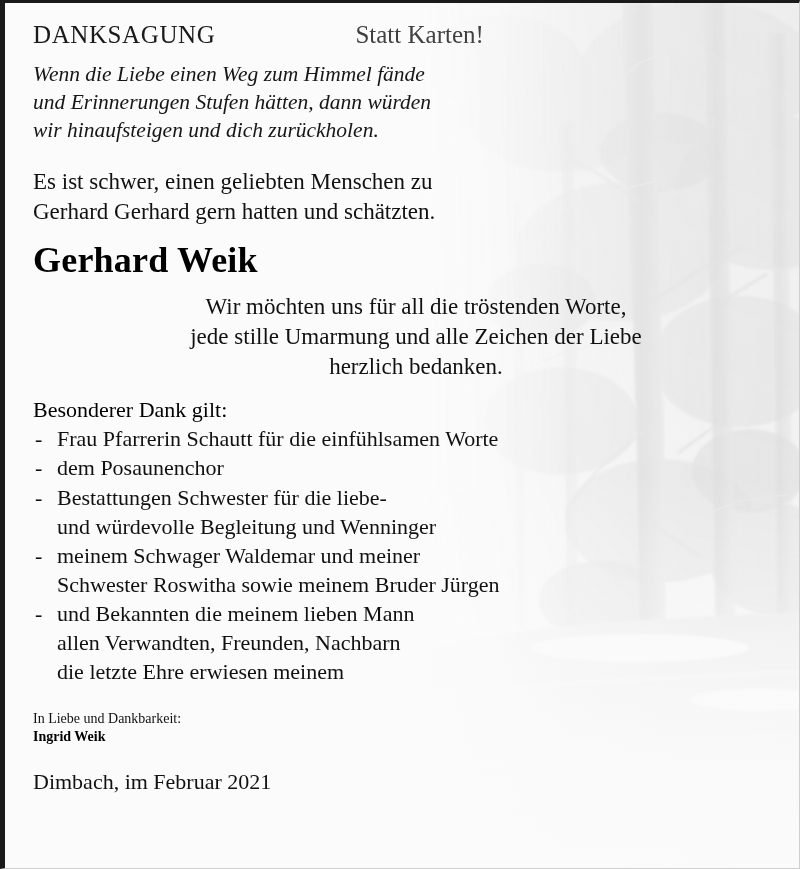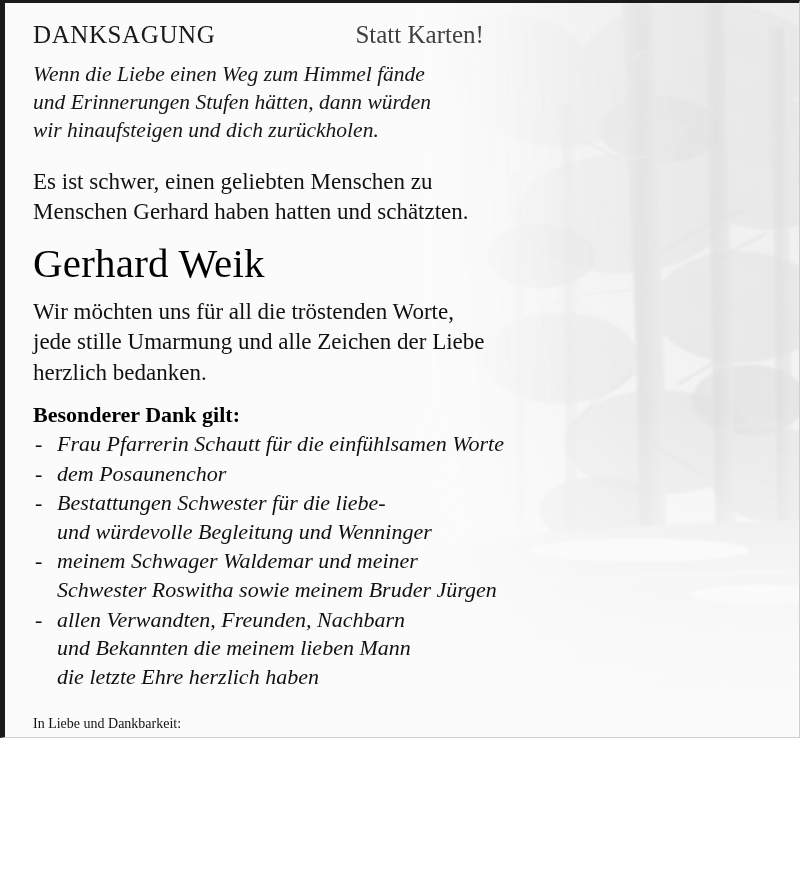--- a/index.html
+++ b/index.html
@@ -9,21 +9,21 @@
     background: #ffffff;
   }
   body {
     font-family: "Liberation Serif", "DejaVu Serif", serif;
   }
 
   
   .notice {
     position: relative;
     width: 800px;
-    height: 738px;
+    height: 869px;
     box-sizing: border-box;
     overflow: hidden;
     background: #fbfbfb;
     border-top: 3px solid #1a1a1a;
     border-left: 5px solid #1a1a1a;
     border-right: 1px solid #cfcfcf;
     border-bottom: 1px solid #cfcfcf;
   }
 
   
@@ -96,40 +96,40 @@
 
   .intro {
     font-size: 23px;
     line-height: 1.33;
     color: #111111;
     margin: 22px 0 0 0;
   }
   .intro div { white-space: nowrap; }
 
   .deceased-name {
-    font-size: 41px;
-    font-weight: normal;
+    font-size: 36px;
+    font-weight: bold;
     line-height: 1.05;
     letter-spacing: 0.2px;
     color: #000000;
     margin: 14px 0 12px 0;
     white-space: nowrap;
   }
 
   .thanks-text {
     font-size: 23px;
     line-height: 1.32;
     color: #111111;
     margin: 0 0 0 0;
   }
-  .thanks-text div { white-space: nowrap; }
+  .thanks-text div { white-space: nowrap; text-align: center; }
 
   .list-heading {
     font-size: 22px;
-    font-weight: bold;
+    font-weight: normal;
     color: #000000;
     margin: 14px 0 2px 0;
     white-space: nowrap;
   }
 
   .thanks-list {
     list-style: none;
     margin: 0;
     padding: 0;
   }
@@ -140,21 +140,21 @@
     line-height: 1.30;
     color: #111111;
     margin-bottom: 1px;
   }
   .thanks-list > li .dash {
     position: absolute;
     left: 2px;
     top: 0;
     color: #111111;
   }
-  .thanks-list > li .ln { display: block; white-space: nowrap; font-style: italic; }
+  .thanks-list > li .ln { display: block; white-space: nowrap; }
 
   .closing {
     margin-top: 24px;
     font-size: 14px;
     line-height: 1.30;
     color: #111111;
   }
   .closing .survivor {
     font-weight: bold;
     color: #000000;
@@ -261,21 +261,21 @@
     </div>
 
     <div class="verse">
       <div>Wenn die Liebe einen Weg zum Himmel fände</div>
       <div>und Erinnerungen Stufen hätten, dann würden</div>
       <div>wir hinaufsteigen und dich zurückholen.</div>
     </div>
 
     <div class="intro">
       <div>Es ist schwer, einen geliebten Menschen zu</div>
-      <div>Menschen Gerhard haben hatten und schätzten.</div>
+      <div>Gerhard Gerhard gern hatten und schätzten.</div>
     </div>
 
     <div class="deceased-name">Gerhard Weik</div>
 
     <div class="thanks-text">
       <div>Wir möchten uns für all die tröstenden Worte,</div>
       <div>jede stille Umarmung und alle Zeichen der Liebe</div>
       <div>herzlich bedanken.</div>
     </div>
 
@@ -295,23 +295,23 @@
         <span class="ln">Bestattungen Schwester für die liebe-</span>
         <span class="ln">und würdevolle Begleitung und Wenninger</span>
       </li>
       <li>
         <span class="dash">-</span>
         <span class="ln">meinem Schwager Waldemar und meiner</span>
         <span class="ln">Schwester Roswitha sowie meinem Bruder Jürgen</span>
       </li>
       <li>
         <span class="dash">-</span>
+        <span class="ln">und Bekannten die meinem lieben Mann</span>
         <span class="ln">allen Verwandten, Freunden, Nachbarn</span>
-        <span class="ln">und Bekannten die meinem lieben Mann</span>
-        <span class="ln">die letzte Ehre herzlich haben</span>
+        <span class="ln">die letzte Ehre erwiesen meinem</span>
       </li>
     </ul>
 
     <div class="closing">
       <div>In Liebe und Dankbarkeit:</div>
       <div class="survivor">Ingrid Weik</div>
     </div>
 
     <div class="place-date">Dimbach, im Februar 2021</div>
 

